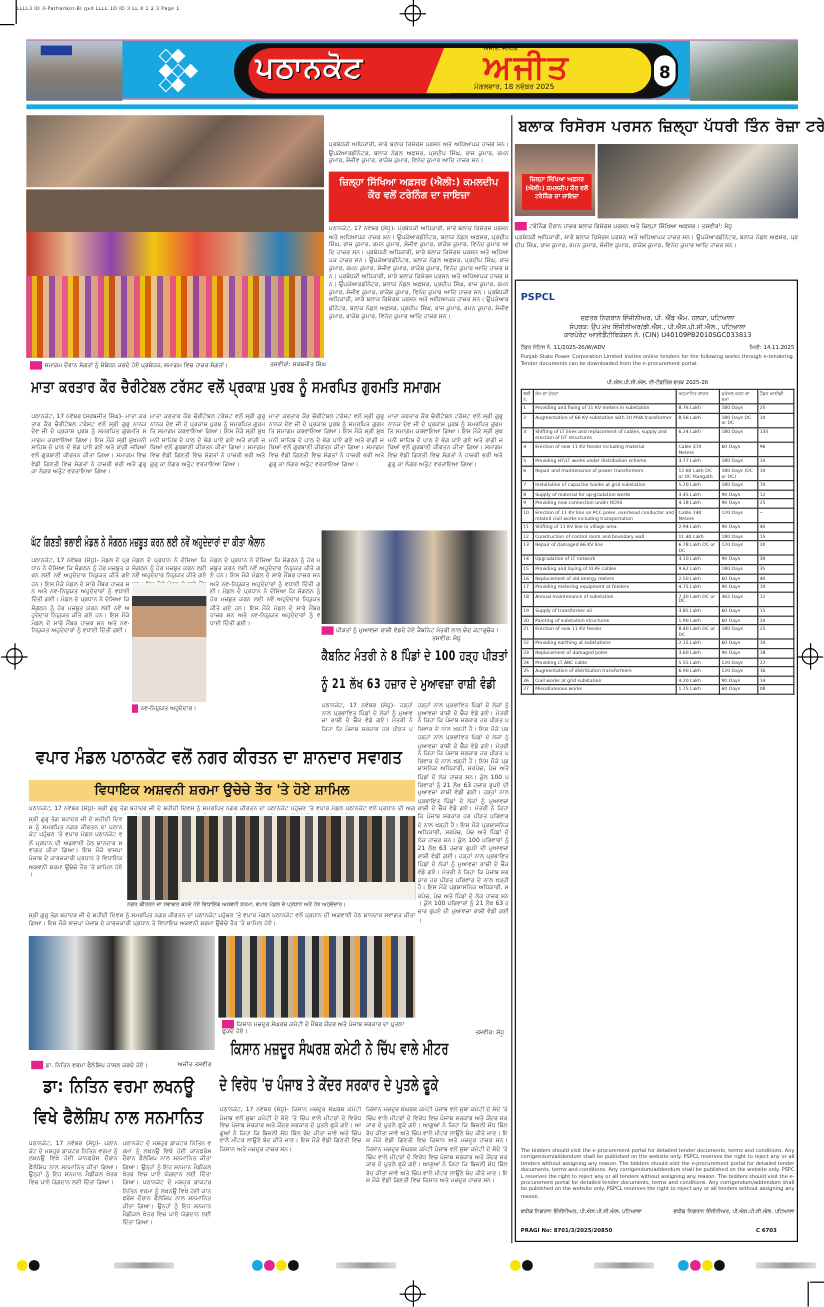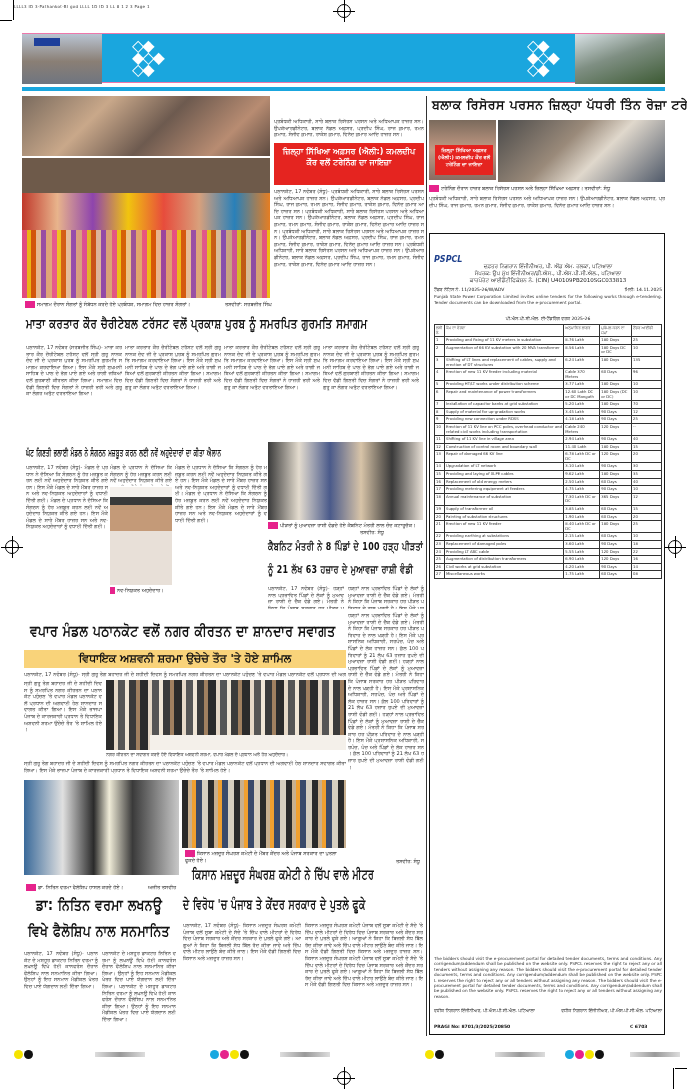--- a/index.html
+++ b/index.html
@@ -32,21 +32,21 @@
 .group{background:repeating-linear-gradient(90deg,#2b2b2b 0 8px,#e6d9c8 8px 12px,#555 12px 19px,#f0e6d6 19px 23px,#3a3a3a 23px 30px,#a08060 30px 34px)}
 .cap{font-size:5px;color:#222;line-height:6px}
 .mag{display:inline-block;width:10px;height:7px;background:#e6238c;vertical-align:middle;margin-right:2px}
 .hl{font-weight:bold;color:#111;white-space:nowrap;letter-spacing:.5px;font-family:"DejaVu Sans",sans-serif}
 .body{font-size:5px;line-height:6.6px;color:#333;text-align:justify;overflow:hidden;word-break:break-all}
 .box-red{background:#e52420;color:#fff;font-size:8px;font-weight:bold;text-align:center;line-height:11px;padding:3px}
 .sub-band{background:#f9d37a;text-align:center;font-weight:bold;font-size:11px;line-height:18px}
 
 .ad{left:429px;top:233px;width:236px;height:802px;border:1px solid #111}
 .ad-head{left:4px;top:3px;width:228px;height:22px}
-.ad-logo{left:0;top:12px;width:48px;height:22px;font-size:8px;font-weight:bold;color:#1d3f8c;font-style:italic;line-height:22px}
+.ad-logo{left:0;top:0;width:48px;height:22px;font-size:8px;font-weight:bold;color:#1d3f8c;line-height:22px}
 .ad-title{left:48px;top:2px;width:180px;height:19px;background:#111;color:#fff;font-size:9.5px;line-height:19px;text-align:center;white-space:nowrap}
 .ad-addr{font-size:5.5px;text-align:center;line-height:7px;color:#222}
 table.tnd{border-collapse:collapse;width:228px;font-size:3.8px;color:#333}
 table.tnd td,table.tnd th{border:.6px solid #333;padding:1px;vertical-align:top;line-height:4.6px;font-weight:normal;text-align:left}
 .dot{width:9px;height:9px;border-radius:50%}
 .v-rule{background:#333}
 </style>
 </head>
 <body>
 
@@ -57,20 +57,29 @@
 <div class="abs reg" style="left:337px;top:1071px"></div>
 <div class="abs crop" style="left:13px;top:0;width:1px;height:20px"></div>
 <div class="abs crop" style="left:0;top:20px;width:12px;height:1px"></div>
 <div class="abs crop" style="left:673px;top:1068px;width:1px;height:21px"></div>
 <div class="abs crop" style="left:675px;top:1068px;width:12px;height:1px"></div>
 
 <div class="abs mast">
   <div class="abs pic-l"></div>
   <div class="abs diamonds" style="left:110px;top:6px">◇◆<br>◆◇◆<br>◇◆</div>
   <div class="abs diamonds" style="left:505px;top:6px">◇◆<br>◆◇◆<br>◇◆</div>
+  <div class="abs oval">
+    <div class="abs red"></div>
+    <div class="abs yel"></div>
+    <div class="abs city">ਪਠਾਨਕੋਟ</div>
+    <div class="abs tag">ਅਜੀਤ: ਜਲੰਧਰ</div>
+    <div class="abs ajit">ਅਜੀਤ</div>
+    <div class="abs date">ਮੰਗਲਵਾਰ, 18 ਨਵੰਬਰ 2025</div>
+    <div class="abs pg">8</div>
+  </div>
   <div class="abs pic-r"></div>
 </div>
 <div class="abs blue-rule"></div>
 
 <div class="abs ph" style="left:22px;top:96px;width:248px;height:60px"></div>
 <div class="abs ph" style="left:22px;top:158px;width:248px;height:140px;background:linear-gradient(#6e5a4a 0 25%,transparent 25%),linear-gradient(90deg,#c0392b,#e8b48c,#8e44ad,#f1c40f,#e74c3c,#d8a07c,#2980b9,#e67e22)"></div>
 <div class="abs crowd2" style="left:22px;top:230px;width:248px;height:68px;opacity:.85"></div>
 
 <div class="abs body" style="left:274px;top:118px;width:150px;height:22px">ਪ੍ਰਬੰਧਕੀ ਅਧਿਕਾਰੀ, ਸਾਰੇ ਬਲਾਕ ਰਿਸੋਰਸ ਪਰਸਨ ਅਤੇ ਅਧਿਆਪਕ ਹਾਜ਼ਰ ਸਨ। ਉਪਕੋਆਰਡੀਨੇਟਰ, ਬਲਾਕ ਨੋਡਲ ਅਫ਼ਸਰ, ਪ੍ਰਦੀਪ ਸਿੰਘ, ਰਾਜ ਕੁਮਾਰ, ਰਮਨ ਕੁਮਾਰ, ਸੰਜੀਵ ਕੁਮਾਰ, ਰਾਕੇਸ਼ ਕੁਮਾਰ, ਵਿਨੋਦ ਕੁਮਾਰ ਆਦਿ ਹਾਜ਼ਰ ਸਨ।</div>
 <div class="abs box-red" style="left:274px;top:143px;width:150px;height:42px">ਜ਼ਿਲ੍ਹਾ ਸਿੱਖਿਆ ਅਫ਼ਸਰ (ਐਲੀ:) ਕਮਲਦੀਪ ਕੌਰ ਵਲੋਂ ਟਰੇਨਿੰਗ ਦਾ ਜਾਇਜ਼ਾ</div>

